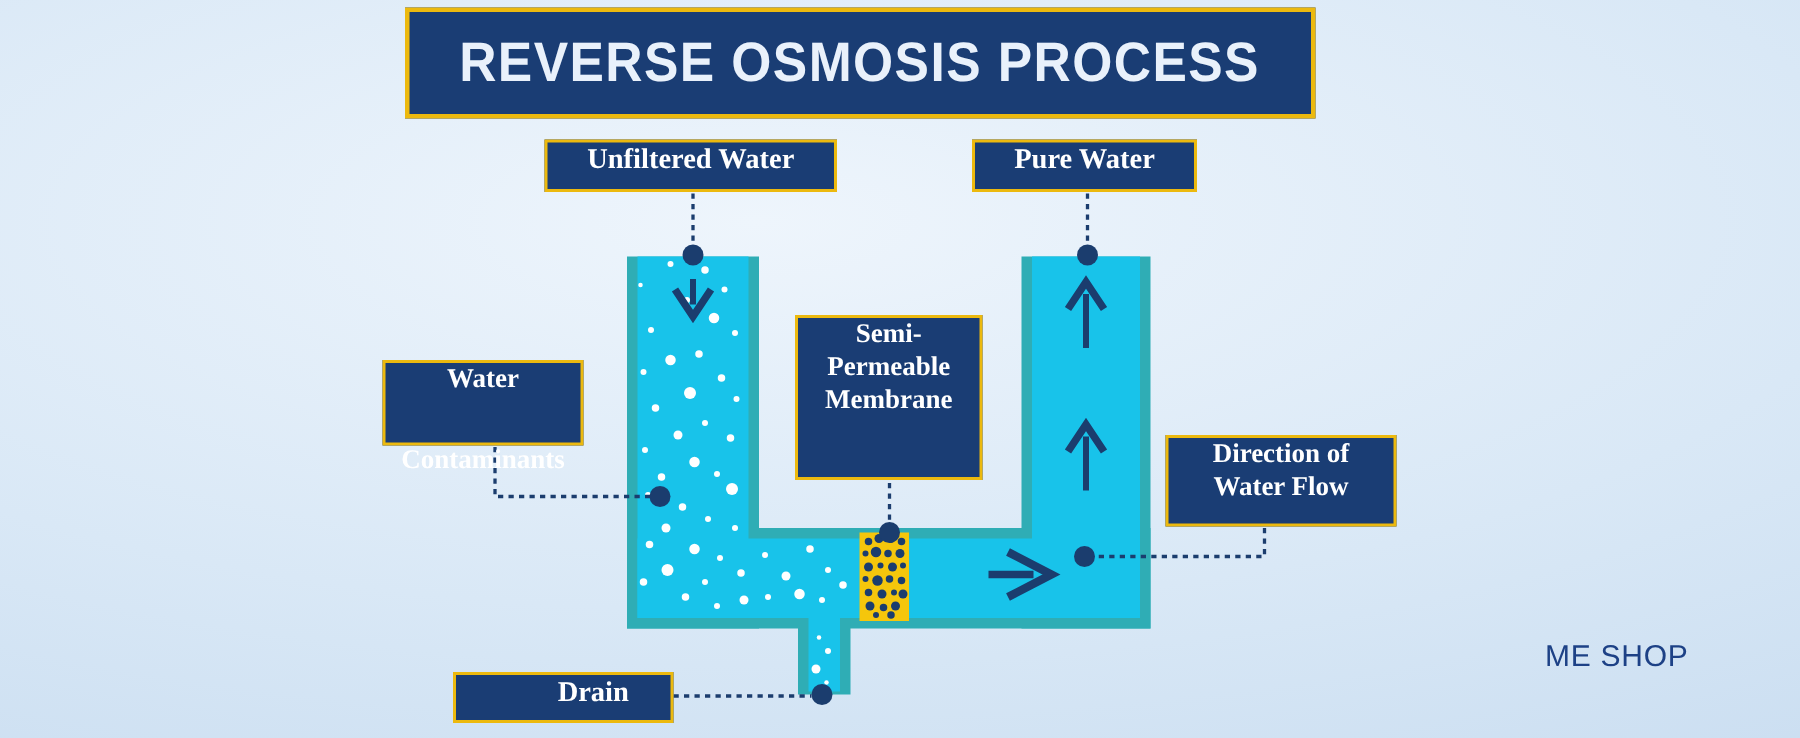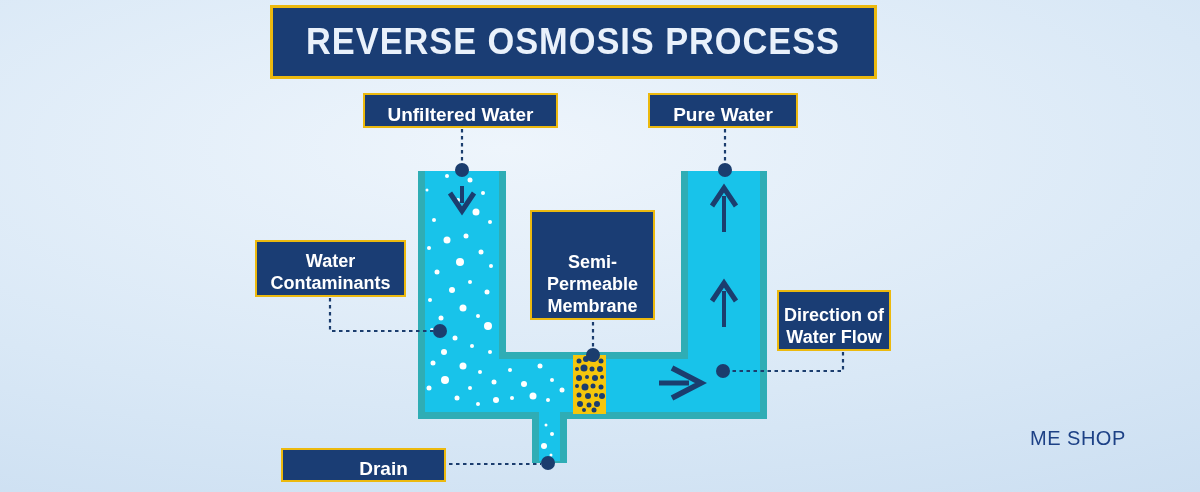--- a/index.html
+++ b/index.html
@@ -15,29 +15,30 @@
     display:flex;align-items:center;justify-content:center;
   }
   .title-text{
     color:var(--title-text,#e9f1fb);font-size:37px;font-weight:800;letter-spacing:1px;
     white-space:nowrap;transform:scaleX(0.93);
   }
   .label-box{
     position:absolute;box-sizing:border-box;
     background:var(--navy-box,#1a3d74);border:2.5px solid var(--gold,#ecb90e);
     color:var(--label-text,#fff);font-weight:700;text-align:center;
-    display:flex;flex-direction:column;align-items:center;justify-content:flex-end;
+    display:flex;flex-direction:column;align-items:center;justify-content:flex-start;
     line-height:1.22;
+    font-family:Liberation Serif, serif;
   }
   #lbl-unfiltered{left:363px;top:93px;width:195px;height:35px;font-size:19px;}
   #lbl-pure{left:648px;top:93px;width:150px;height:35px;font-size:19px;}
-  #lbl-contaminants{left:255px;top:240px;width:151px;height:57px;font-size:18px;}
+  #lbl-contaminants{left:255px;top:240px;width:134px;height:57px;font-size:18px;gap:32px;}
   #lbl-membrane{left:530px;top:210px;width:125px;height:110px;font-size:18px;}
-  #lbl-direction{left:777px;top:290px;width:114px;height:61px;font-size:18px;}
-  #lbl-drain{left:281px;top:448px;width:165px;height:34px;font-size:19px;padding-left:40px;}
+  #lbl-direction{left:777px;top:290px;width:154px;height:61px;font-size:18px;}
+  #lbl-drain{left:302px;top:448px;width:147px;height:34px;font-size:19px;padding-left:40px;}
   .brand{
     position:absolute;left:1030px;top:427px;
     font-size:20px;font-weight:400;letter-spacing:0.5px;color:var(--brand-navy,#1d4186);
     white-space:nowrap;
   }
   .dash{fill:none;stroke:var(--navy-ink,#1b3d6e);stroke-width:2.2;stroke-dasharray:3.5 3.5;}
   .arrow{fill:none;stroke:var(--navy-ink,#1b3d6e);stroke-linejoin:miter;}
   .cdot{fill:var(--navy-ink,#1b3d6e);}
 </style>
 </head>

